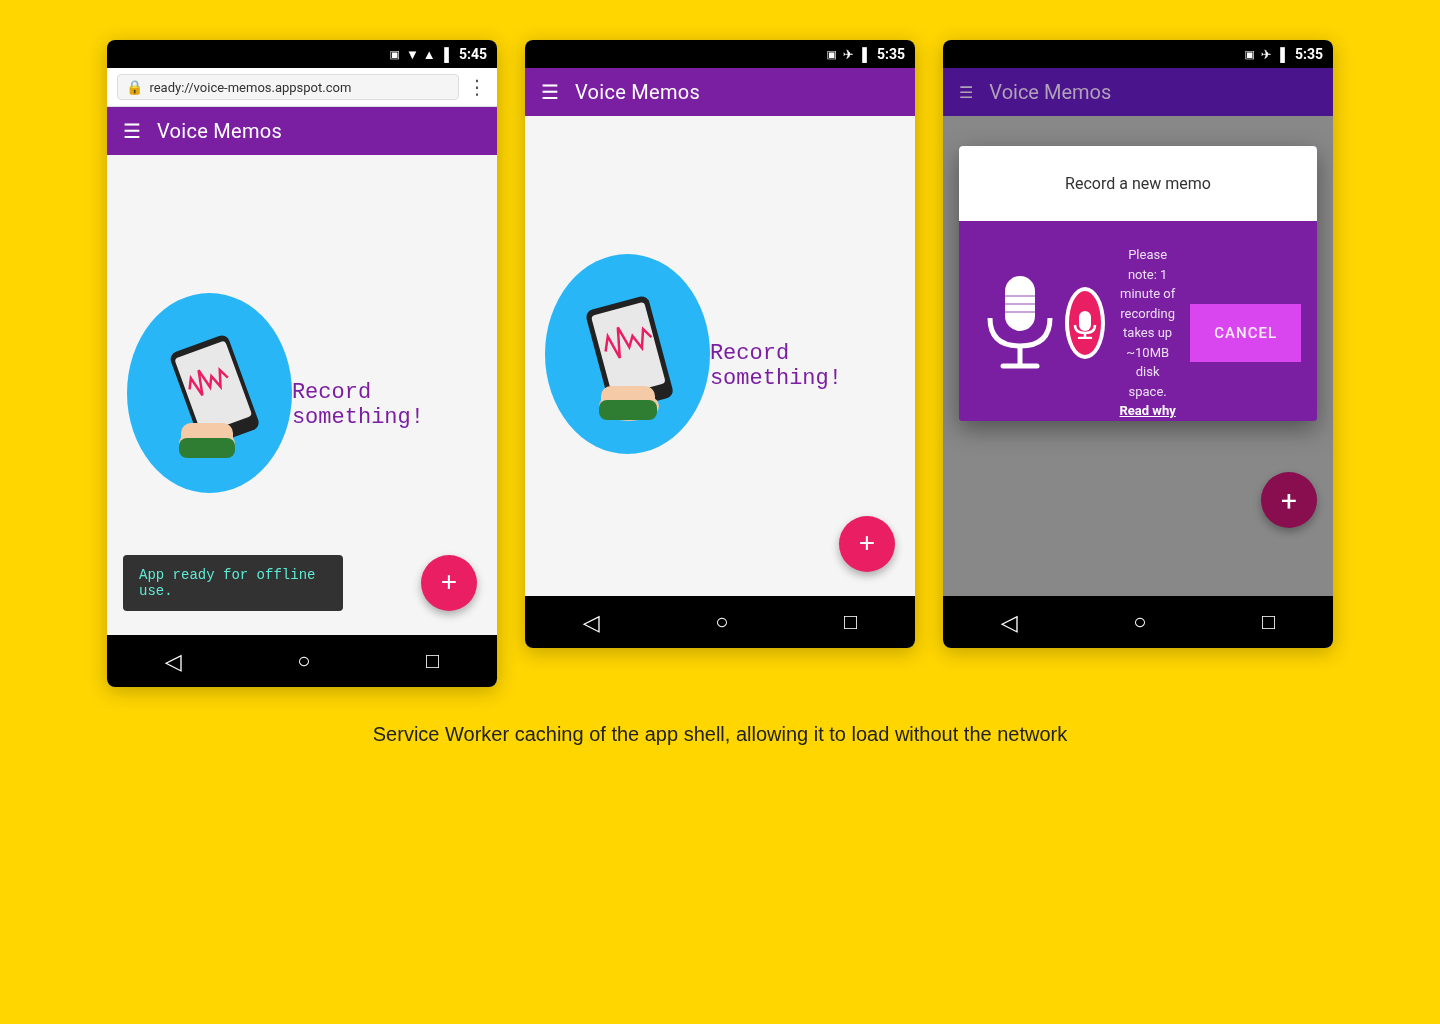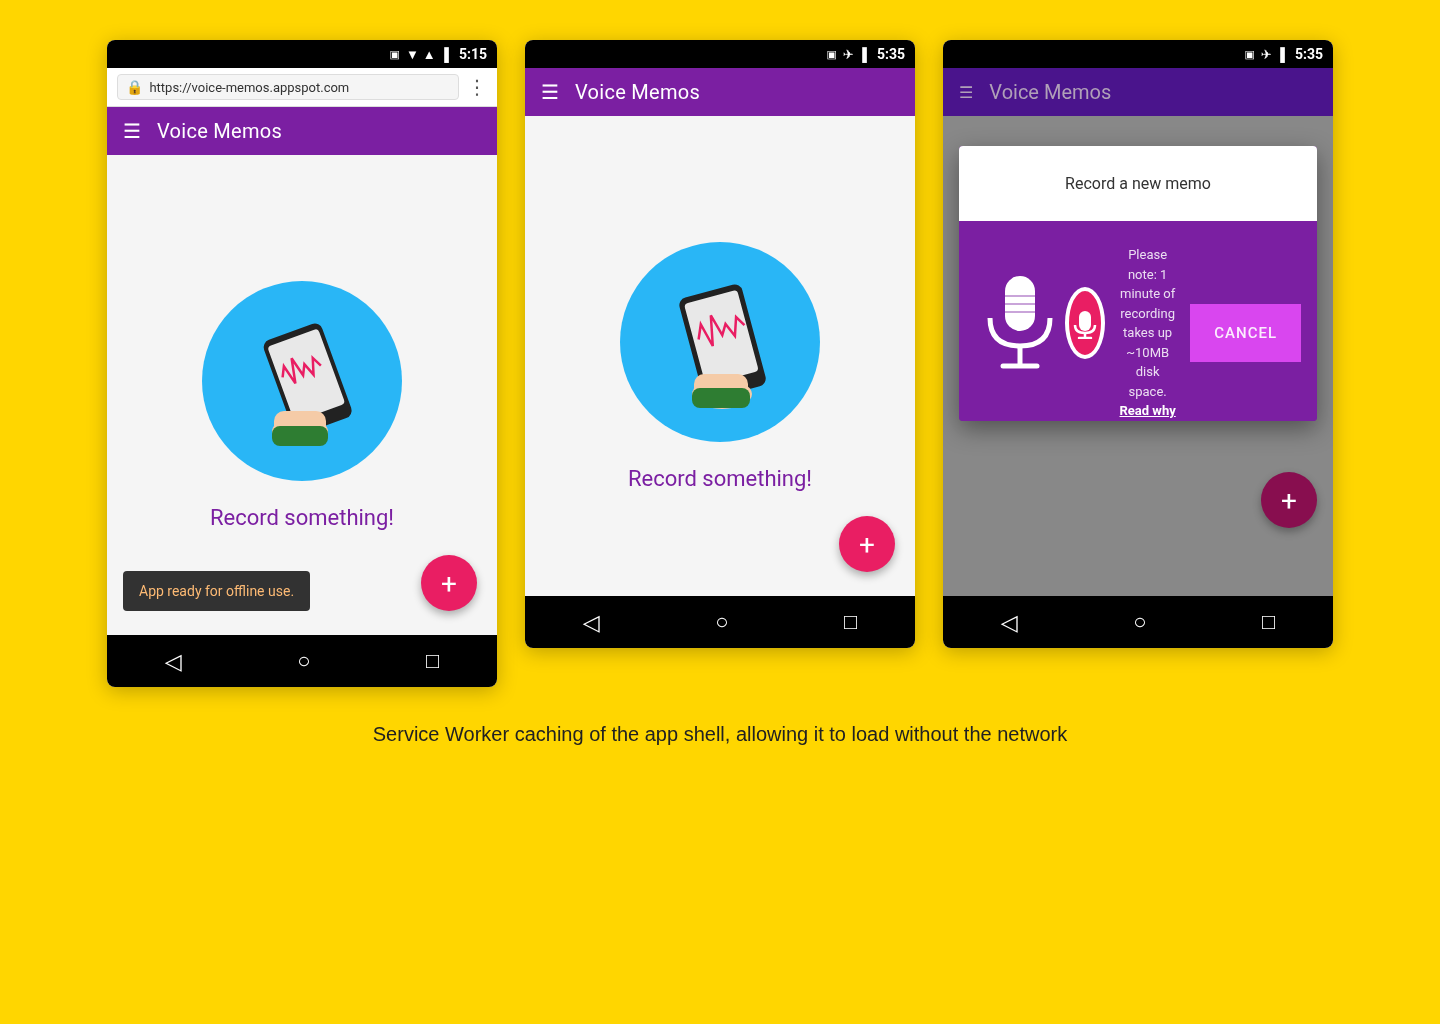--- a/index.html
+++ b/index.html
@@ -96,26 +96,26 @@
     .app-toolbar .app-title {
       font-size: 20px;
       font-weight: 400;
       letter-spacing: 0.3px;
     }
     
     .app-content {
       flex: 1;
       background: #f5f5f5;
       display: flex;
-      flex-direction: column;
       align-items: center;
       justify-content: center;
       padding: 40px 20px 20px;
       position: relative;
       min-height: 480px;
+      font-family: Liberation Mono, monospace;
     }
     .circle-illustration {
       width: 200px;
       height: 200px;
       border-radius: 50%;
       background: #29B6F6;
       display: flex;
       align-items: center;
       justify-content: center;
       margin-bottom: 24px;
@@ -142,21 +142,21 @@
       justify-content: center;
       box-shadow: 0 4px 8px rgba(0,0,0,0.3);
       cursor: pointer;
     }
     
     .snackbar {
       position: absolute;
       bottom: 24px;
       left: 16px;
       background: #323232;
-      color: #fdba74;
+      color: #5eead4;
       padding: 12px 16px;
       border-radius: 4px;
       font-size: 14px;
       max-width: 220px;
     }
     
     .nav-bar {
       background: #000;
       height: 52px;
       display: flex;
@@ -290,26 +290,26 @@
 <div class="phones-row">
 
   <div class="phone">
     <div class="status-bar">
       <span style="font-size:11px;">▣</span>
       <div class="icons">
         <span>▼</span>
         <span>▲</span>
         <span>▐</span>
       </div>
-      <span class="time">5:15</span>
+      <span class="time">5:45</span>
     </div>
     <div class="browser-bar">
       <div class="url-box">
         <span class="lock-icon">🔒</span>
-        <span>https://voice-memos.appspot.com</span>
+        <span>ready://voice-memos.appspot.com</span>
       </div>
       <span class="menu-dots">⋮</span>
     </div>
     <div class="app-toolbar">
       <span class="menu-icon">☰</span>
       <span class="app-title">Voice Memos</span>
     </div>
     <div class="app-content">
       <div class="circle-illustration">
 

